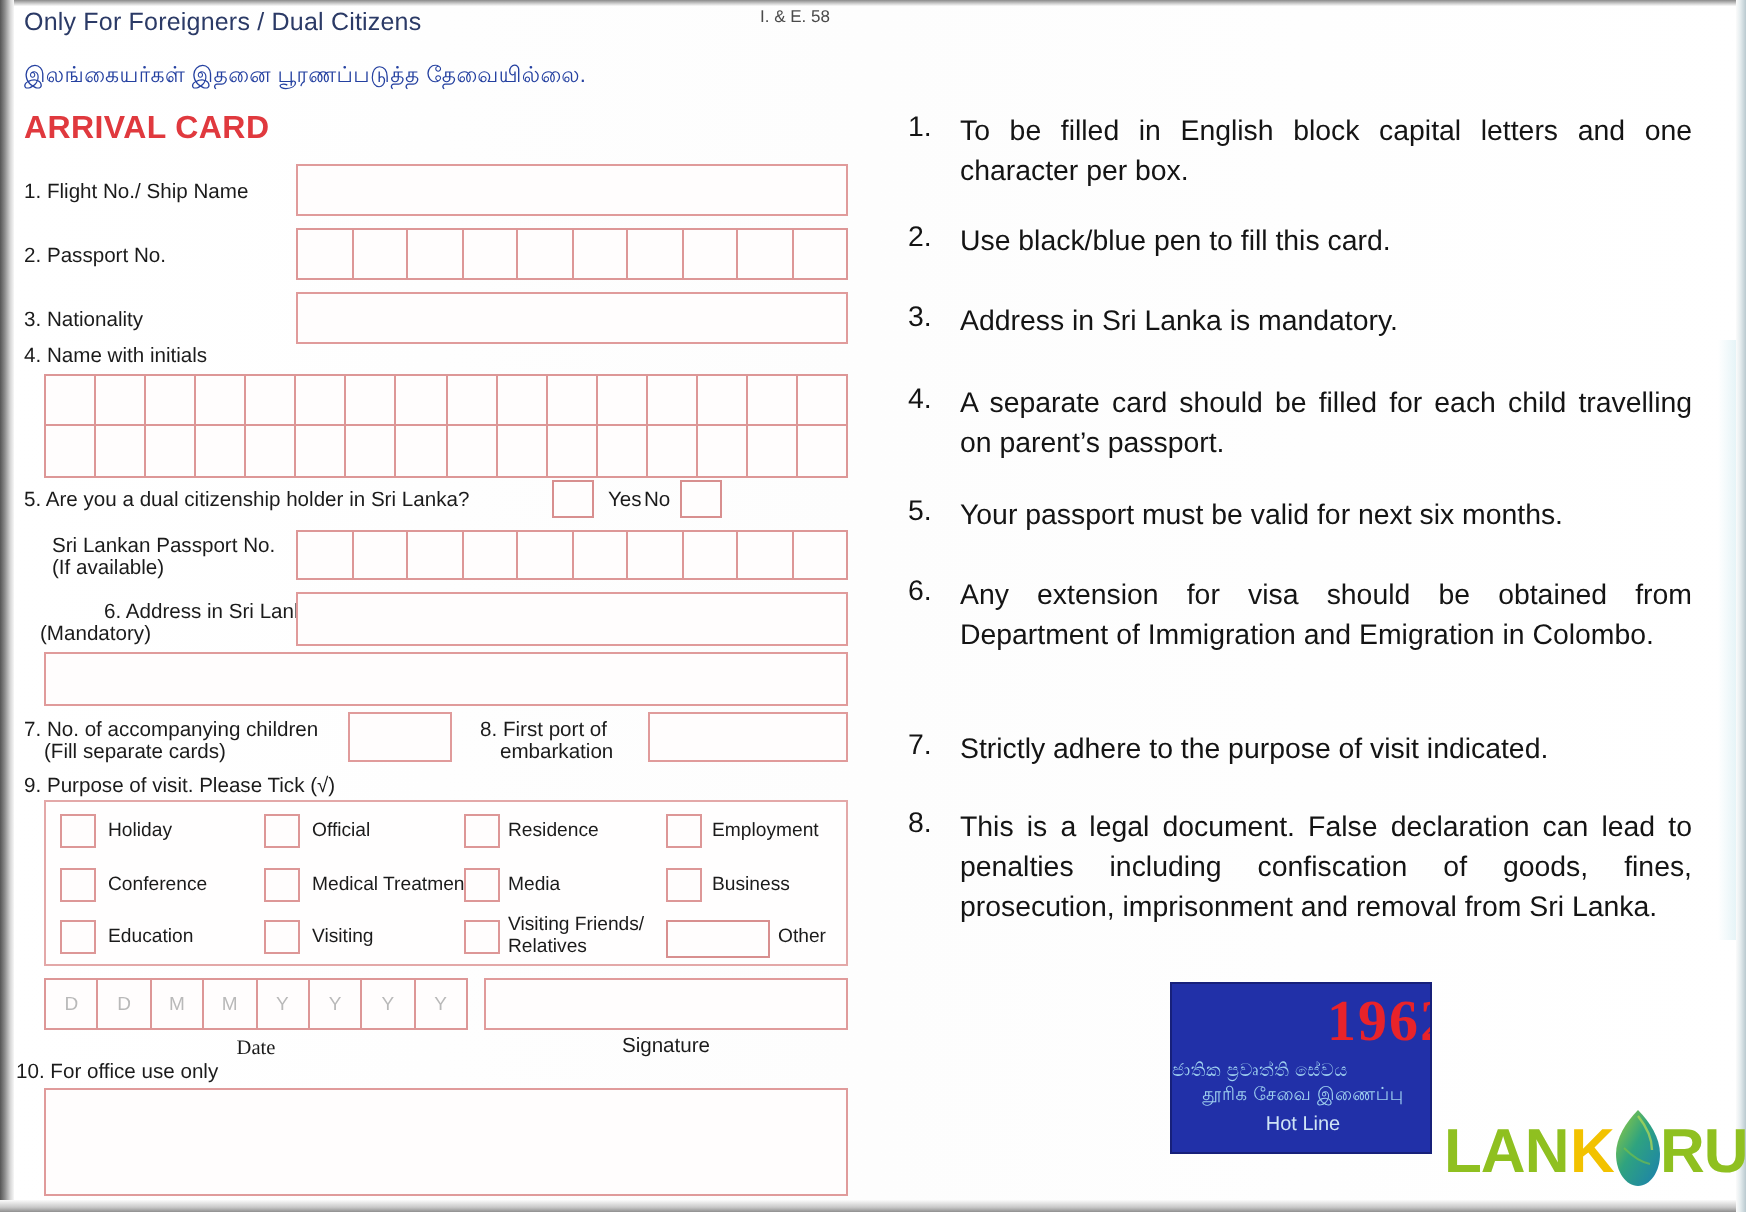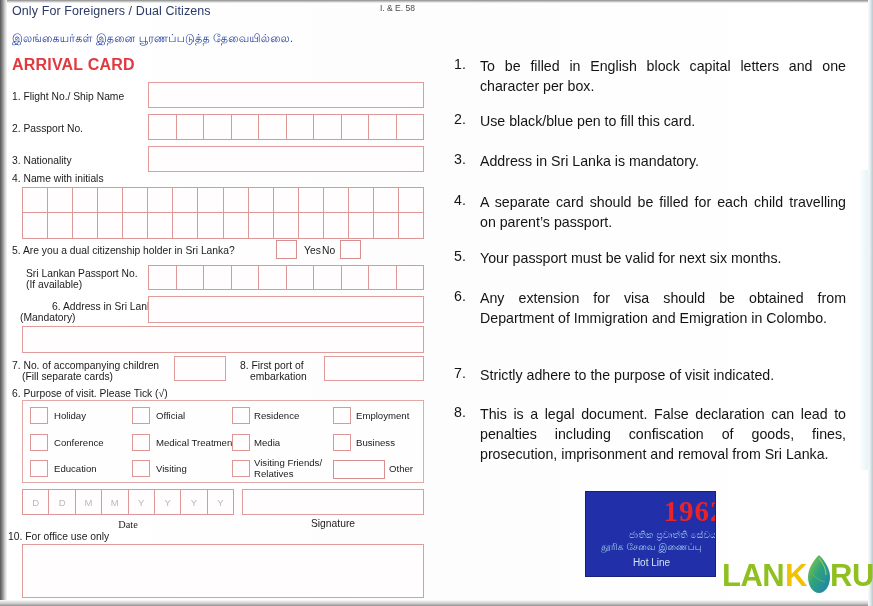--- a/index.html
+++ b/index.html
@@ -75,21 +75,21 @@
      text-align:justify;}
   .ins .txt.nojust{text-align:left;}
 
   
   .hotline{position:absolute;left:585px;top:491px;width:131px;height:86px;
      background:#2130a8;box-sizing:border-box;border:1px solid #17207a;
      overflow:hidden;}
   .hl-year{position:absolute;left:0;top:3px;width:131px;text-align:center;
      font-family:"Liberation Serif", serif;font-weight:bold;font-size:29px;
      color:#e8232a;letter-spacing:1px;padding-left:43px;}
-  .hl-si{position:absolute;left:0;top:38px;width:131px;text-align:right;
+  .hl-si{position:absolute;left:0;top:38px;width:131px;text-align:left;
      font-size:9px;color:#9fd0ef;letter-spacing:.3px;}
   .hl-ta{position:absolute;left:0;top:50px;width:131px;text-align:center;
      font-size:9px;color:#9fd0ef;letter-spacing:.3px;}
   .hl-en{position:absolute;left:0;top:65px;width:131px;text-align:center;
      font-size:10px;color:#cfe4f5;}
 
   
   .logo{position:absolute;left:722px;top:558px;height:36px;}
   .logo-txt{position:absolute;top:0;font-family:"Liberation Sans", sans-serif;
      font-weight:bold;font-size:31px;letter-spacing:-.5px;}
@@ -203,21 +203,21 @@
     <div class="bx" style="left:14px;top:323px;width:402px;height:27px;"></div>
 
     <div class="lbl" style="left:4px;top:357px;">7. No. of accompanying children</div>
     <div class="lbl" style="left:14px;top:368px;">(Fill separate cards)</div>
     <div class="bx" style="left:166px;top:353px;width:52px;height:25px;"></div>
 
     <div class="lbl" style="left:232px;top:357px;">8. First port of</div>
     <div class="lbl" style="left:242px;top:368px;">embarkation</div>
     <div class="bx" style="left:316px;top:353px;width:100px;height:25px;"></div>
 
-    <div class="lbl" style="left:4px;top:385px;">6. Purpose of visit. Please Tick (√)</div>
+    <div class="lbl" style="left:4px;top:385px;">9. Purpose of visit. Please Tick (√)</div>
     <div class="purpose-frame" style="left:14px;top:397px;width:402px;height:83px;"></div>
 
     <div class="ckbox" style="left:22px;top:404px;"></div>
     <div class="cklbl" style="left:46px;top:408px;">Holiday</div>
     <div class="ckbox" style="left:124px;top:404px;"></div>
     <div class="cklbl" style="left:148px;top:408px;">Official</div>
     <div class="ckbox" style="left:224px;top:404px;"></div>
     <div class="cklbl" style="left:246px;top:408px;">Residence</div>
     <div class="ckbox" style="left:325px;top:404px;"></div>
     <div class="cklbl" style="left:348px;top:408px;">Employment</div>

